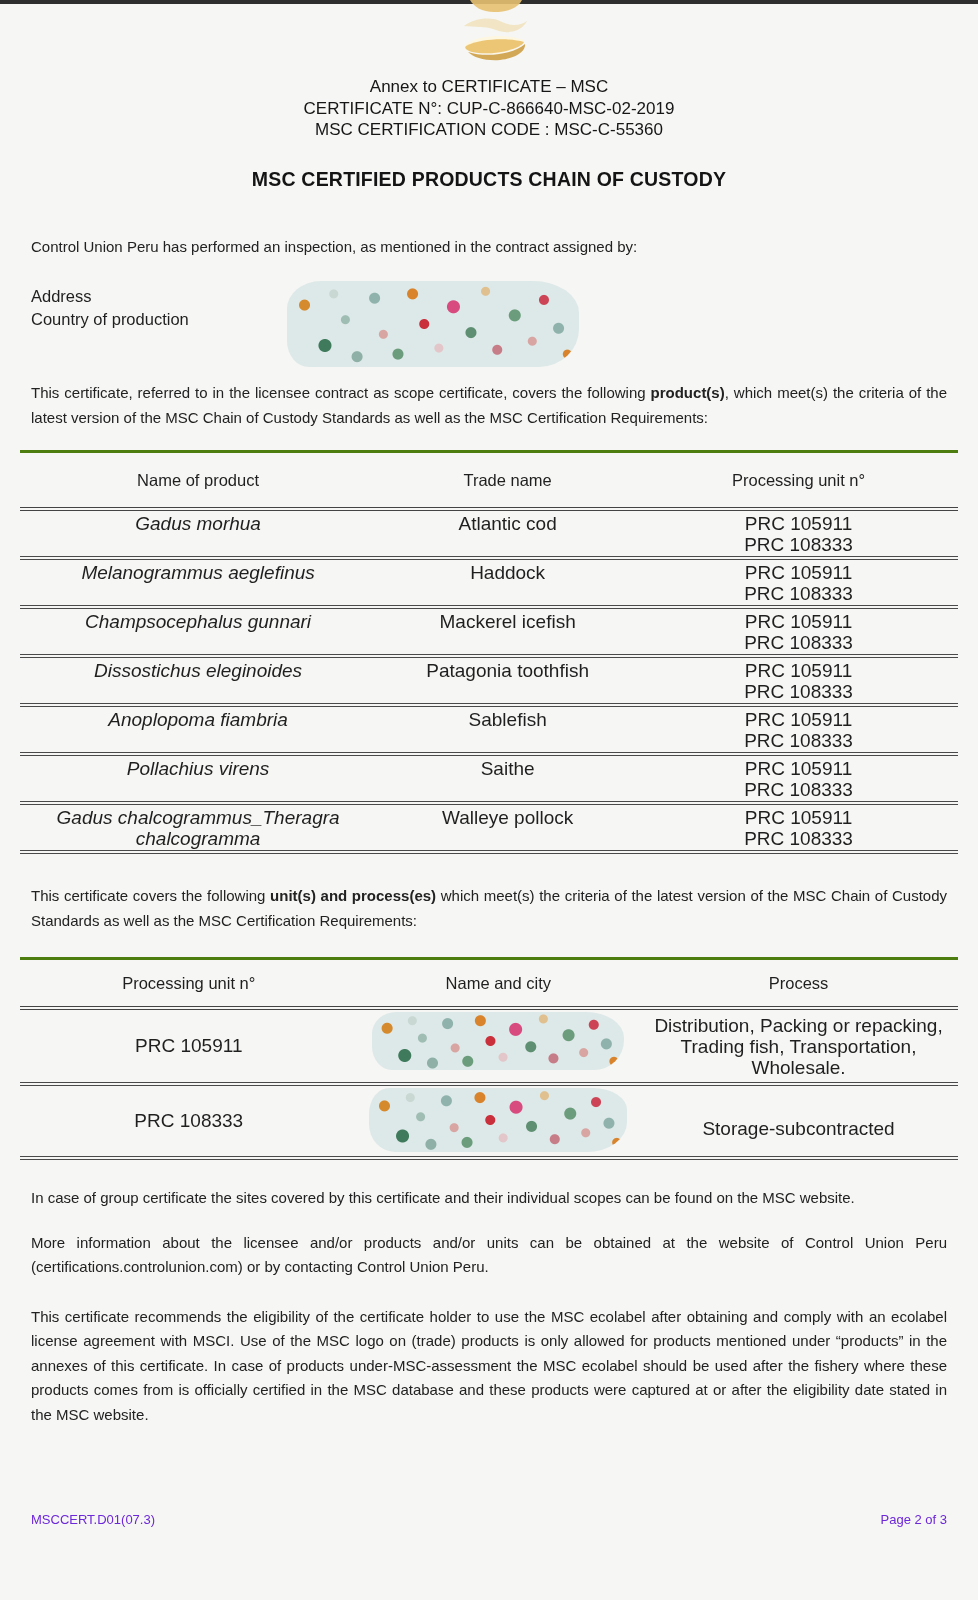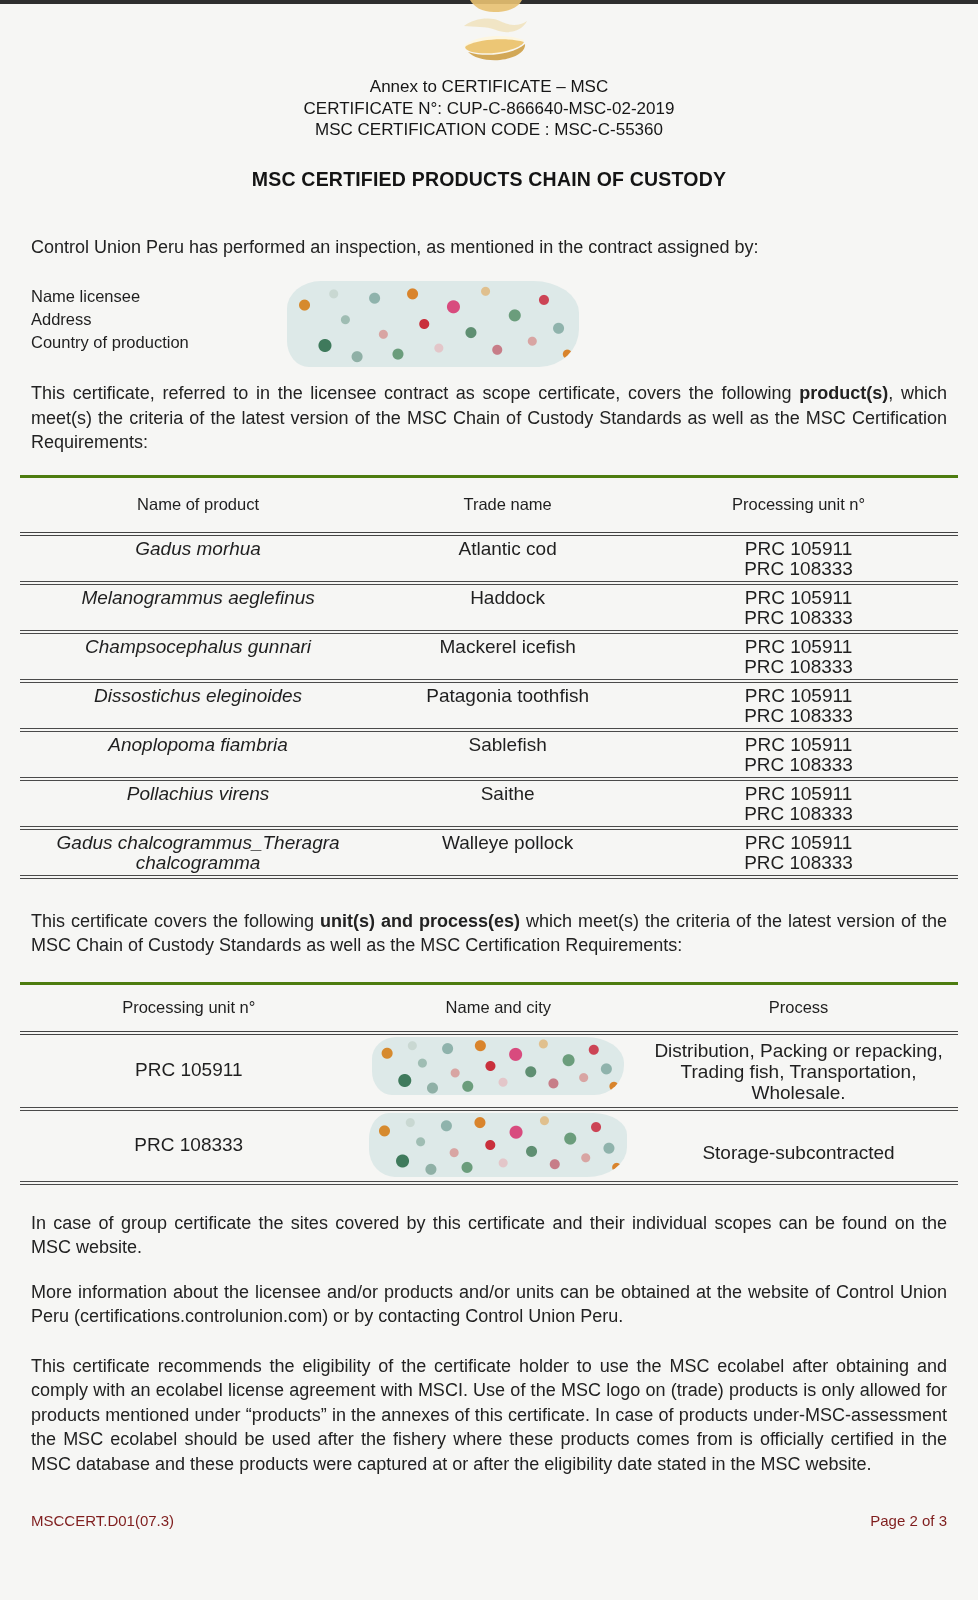--- a/index.html
+++ b/index.html
@@ -11,21 +11,21 @@
     position:relative;
     overflow:hidden;
     -webkit-font-smoothing:antialiased;
   }
   .page{position:relative;width:978px;height:1600px;}
   .topbar{height:4px;background:#2e2e2e;width:100%;}
   .logo-wrap{position:absolute;top:0;left:430px;width:130px;height:64px;}
   .doc{padding:0 31px;position:relative;}
   .cert-header{margin-top:72px;text-align:center;font-weight:normal;font-size:17px;line-height:21.5px;color:#161616;}
   .doc-title{margin-top:27px;text-align:center;font-weight:bold;font-size:19.5px;letter-spacing:.2px;color:#141414;}
-  p{margin:0;font-size:18px;line-height:24.5px;color:#222;}
+  p{margin:0;font-size:15px;line-height:24.5px;color:#222;}
   .p-intro{margin-top:44px;}
   .p-just{text-align:justify;}
   .licensee{margin-top:26px;position:relative;height:96px;}
   .licensee .lbl{font-size:16.5px;line-height:23px;}
   .redact{
     position:absolute;
     background-color:#dde9e8;
     background-image:
       radial-gradient(circle at 6% 28%, #d68a2e 5px, rgba(0,0,0,0) 6px),
       radial-gradient(circle at 13% 75%, #3f7a5c 6px, rgba(0,0,0,0) 7px),
@@ -69,21 +69,21 @@
   .tbl-units .col2{width:30%;}
   .tbl-units .col3{width:34%;}
   .unit-cell{vertical-align:middle;}
   .process-cell div{width:292px;margin:0 auto;padding-top:3px;}
   .p-group{margin-top:26px;}
   .p-moreinfo{margin-top:20px;}
   .p-ecolabel{margin-top:25px;}
   .footer{
     position:absolute;left:31px;right:31px;top:1512px;
     display:flex;justify-content:space-between;
-    font-size:15px;color:#7f1d1d;
+    font-size:13px;color:#6d28d9;
   }
   b{font-weight:bold;margin-top:36px;}
 </style>
 </head>
 <body>
 
 <div class="page">
   <div class="topbar"></div>
 
   <div class="logo-wrap">
@@ -103,21 +103,20 @@
       <div>Annex to CERTIFICATE – MSC</div>
       <div>CERTIFICATE N°: CUP-C-866640-MSC-02-2019</div>
       <div>MSC CERTIFICATION CODE : MSC-C-55360</div>
     </div>
 
     <div class="doc-title">MSC CERTIFIED PRODUCTS CHAIN OF CUSTODY</div>
 
     <p class="p-intro">Control Union Peru has performed an inspection, as mentioned in the contract assigned by:</p>
 
     <div class="licensee">
-      <div class="lbl">Name licensee</div>
       <div class="lbl">Address</div>
       <div class="lbl">Country of production</div>
       <div class="redact redact-licensee"></div>
     </div>
 
     <p class="p-just"><span>This certificate, referred to in the licensee contract as scope certificate, covers the following </span><b>product(s)</b><span>, which meet(s) the criteria of the latest version of the MSC Chain of Custody Standards as well as the MSC Certification Requirements:</span></p>
 
     <table class="tbl tbl-products">
       <thead>
         <tr>

